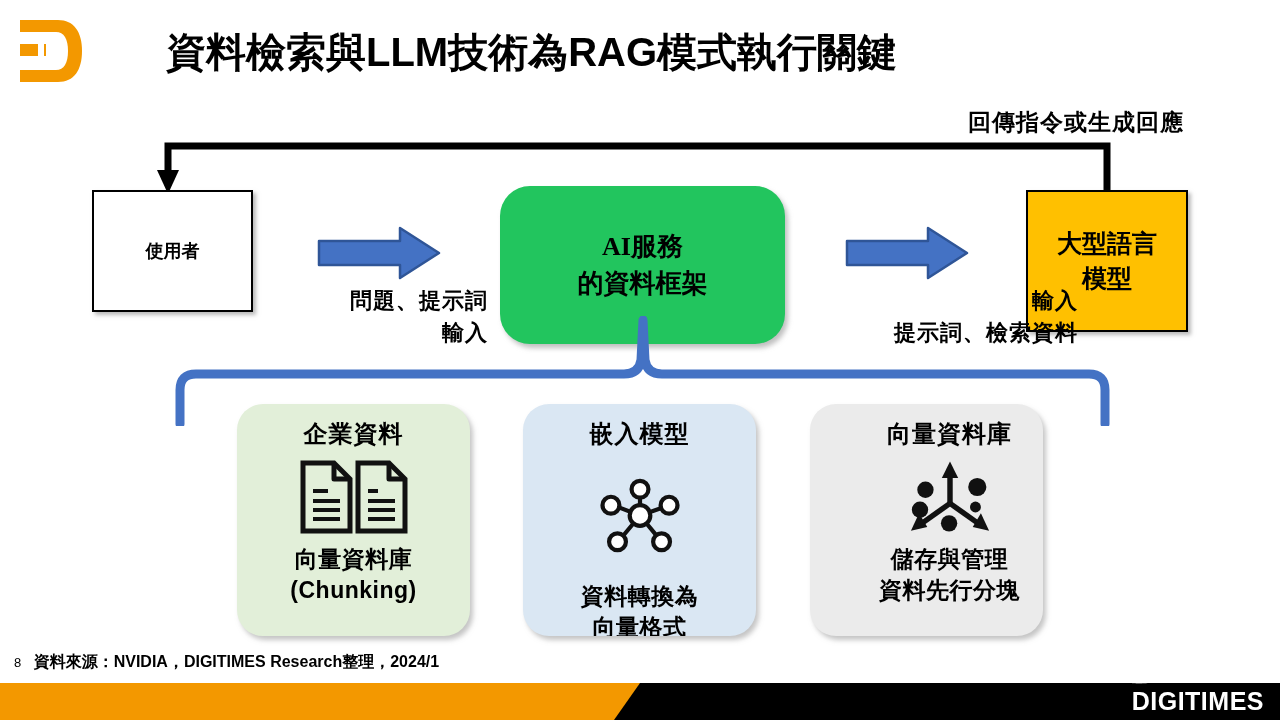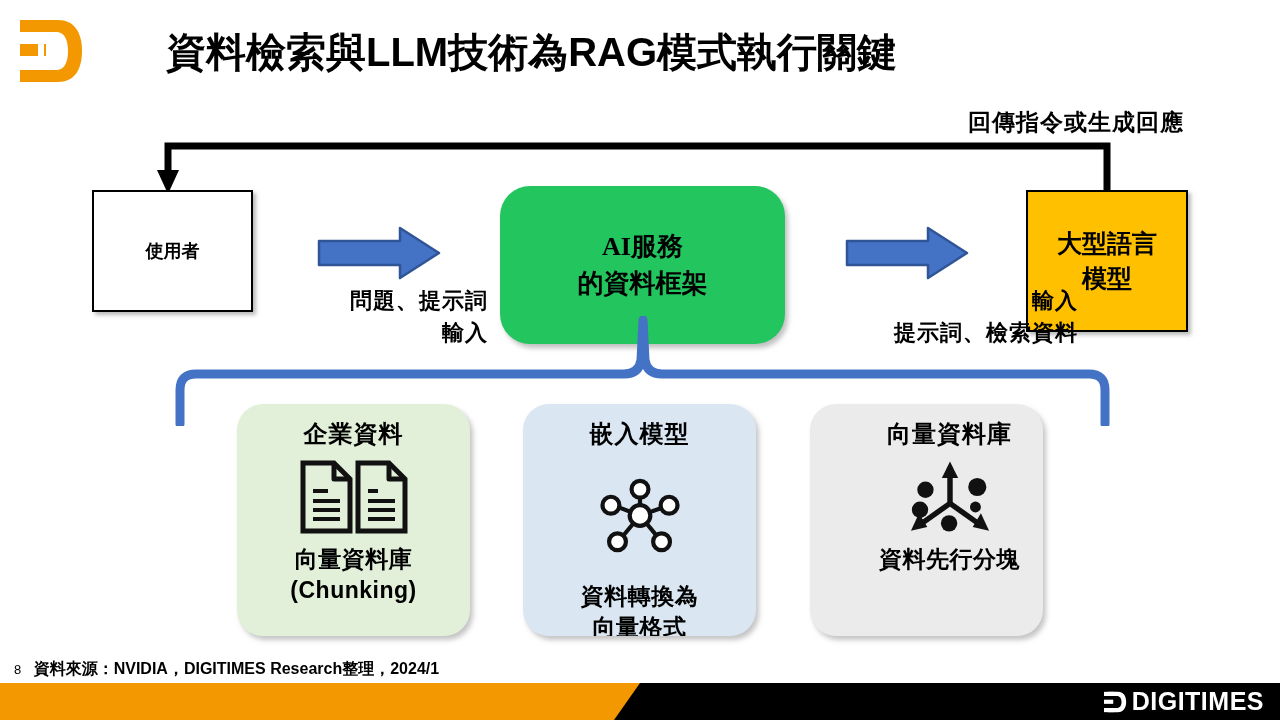--- a/index.html
+++ b/index.html
@@ -172,41 +172,41 @@
   }
 
   
   #footnote {
     position: absolute;
     left: 14px;
     top: 652px;
     font-size: 16px;
     font-weight: bold;
     white-space: nowrap;
-    margin-top: 7px;
   }
   #footnote .page-no {
     font-size: 13px;
     font-weight: normal;
     margin-right: 8px;
   }
   #footer-bar {
     position: absolute;
     left: 0;
     bottom: 0;
     width: 1280px;
     height: 37px;
   }
   #footer-brand {
     position: absolute;
     right: 16px;
     bottom: 6px;
     display: flex;
-    align-items: flex-end;
+    align-items: flex-start;
     gap: 4px;
+    flex-direction: column;
   }
   #footer-brand .brand-text {
     color: #ffffff;
     font-size: 25px;
     font-weight: bold;
     letter-spacing: 0.5px;
     line-height: 25px;
   }
 </style>
 </head>
@@ -325,20 +325,21 @@
         <path d="M98 78 L80 74 L89 59 Z" stroke="none"></path>
         <circle cx="28" cy="33" r="9" stroke="none"></circle>
         <circle cx="22" cy="55" r="9" stroke="none"></circle>
         <circle cx="85" cy="30" r="10" stroke="none"></circle>
         <circle cx="83" cy="52" r="6" stroke="none"></circle>
         <circle cx="54" cy="70" r="9" stroke="none"></circle>
       </g>
     </svg>
   </div>
   <div class="leaf-desc">
+    <div>儲存與管理</div>
     <div>資料先行分塊</div>
   </div>
 </div>
 
 <div id="footnote">
   <span class="page-no">8</span>
   <span>資料來源：NVIDIA，DIGITIMES Research整理，2024/1</span>
 </div>
 
 <div id="footer-bar">

